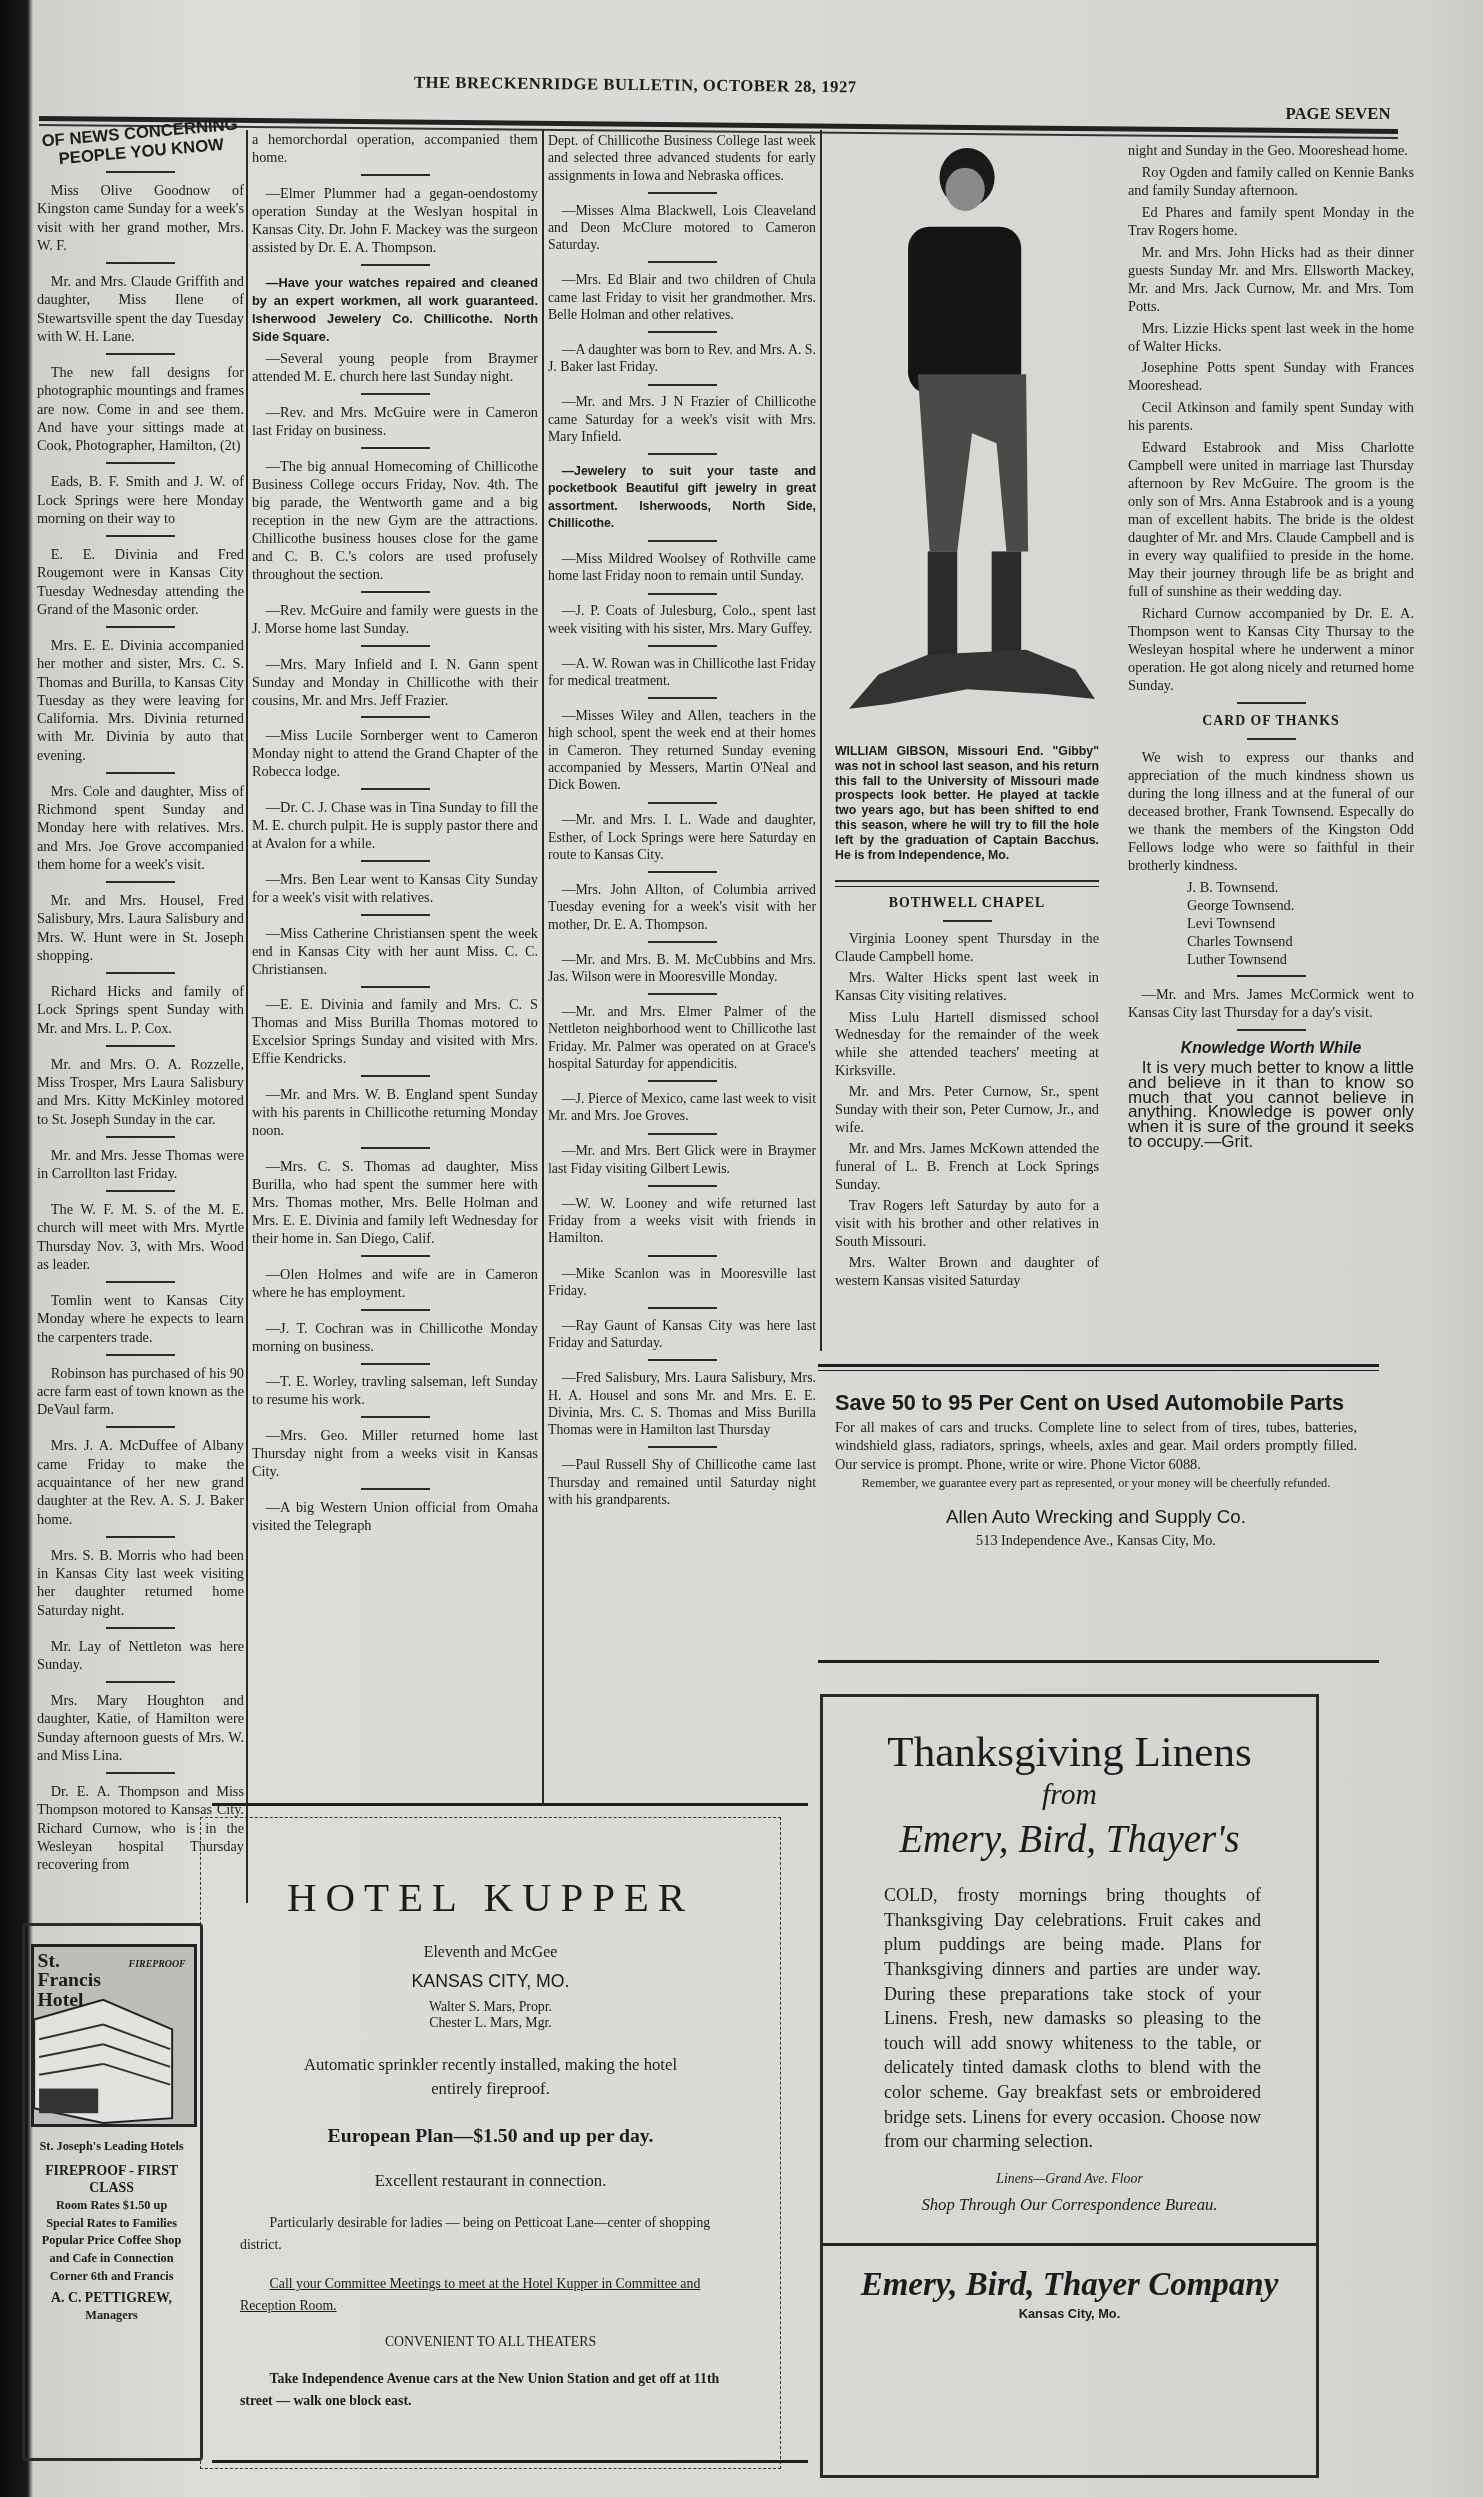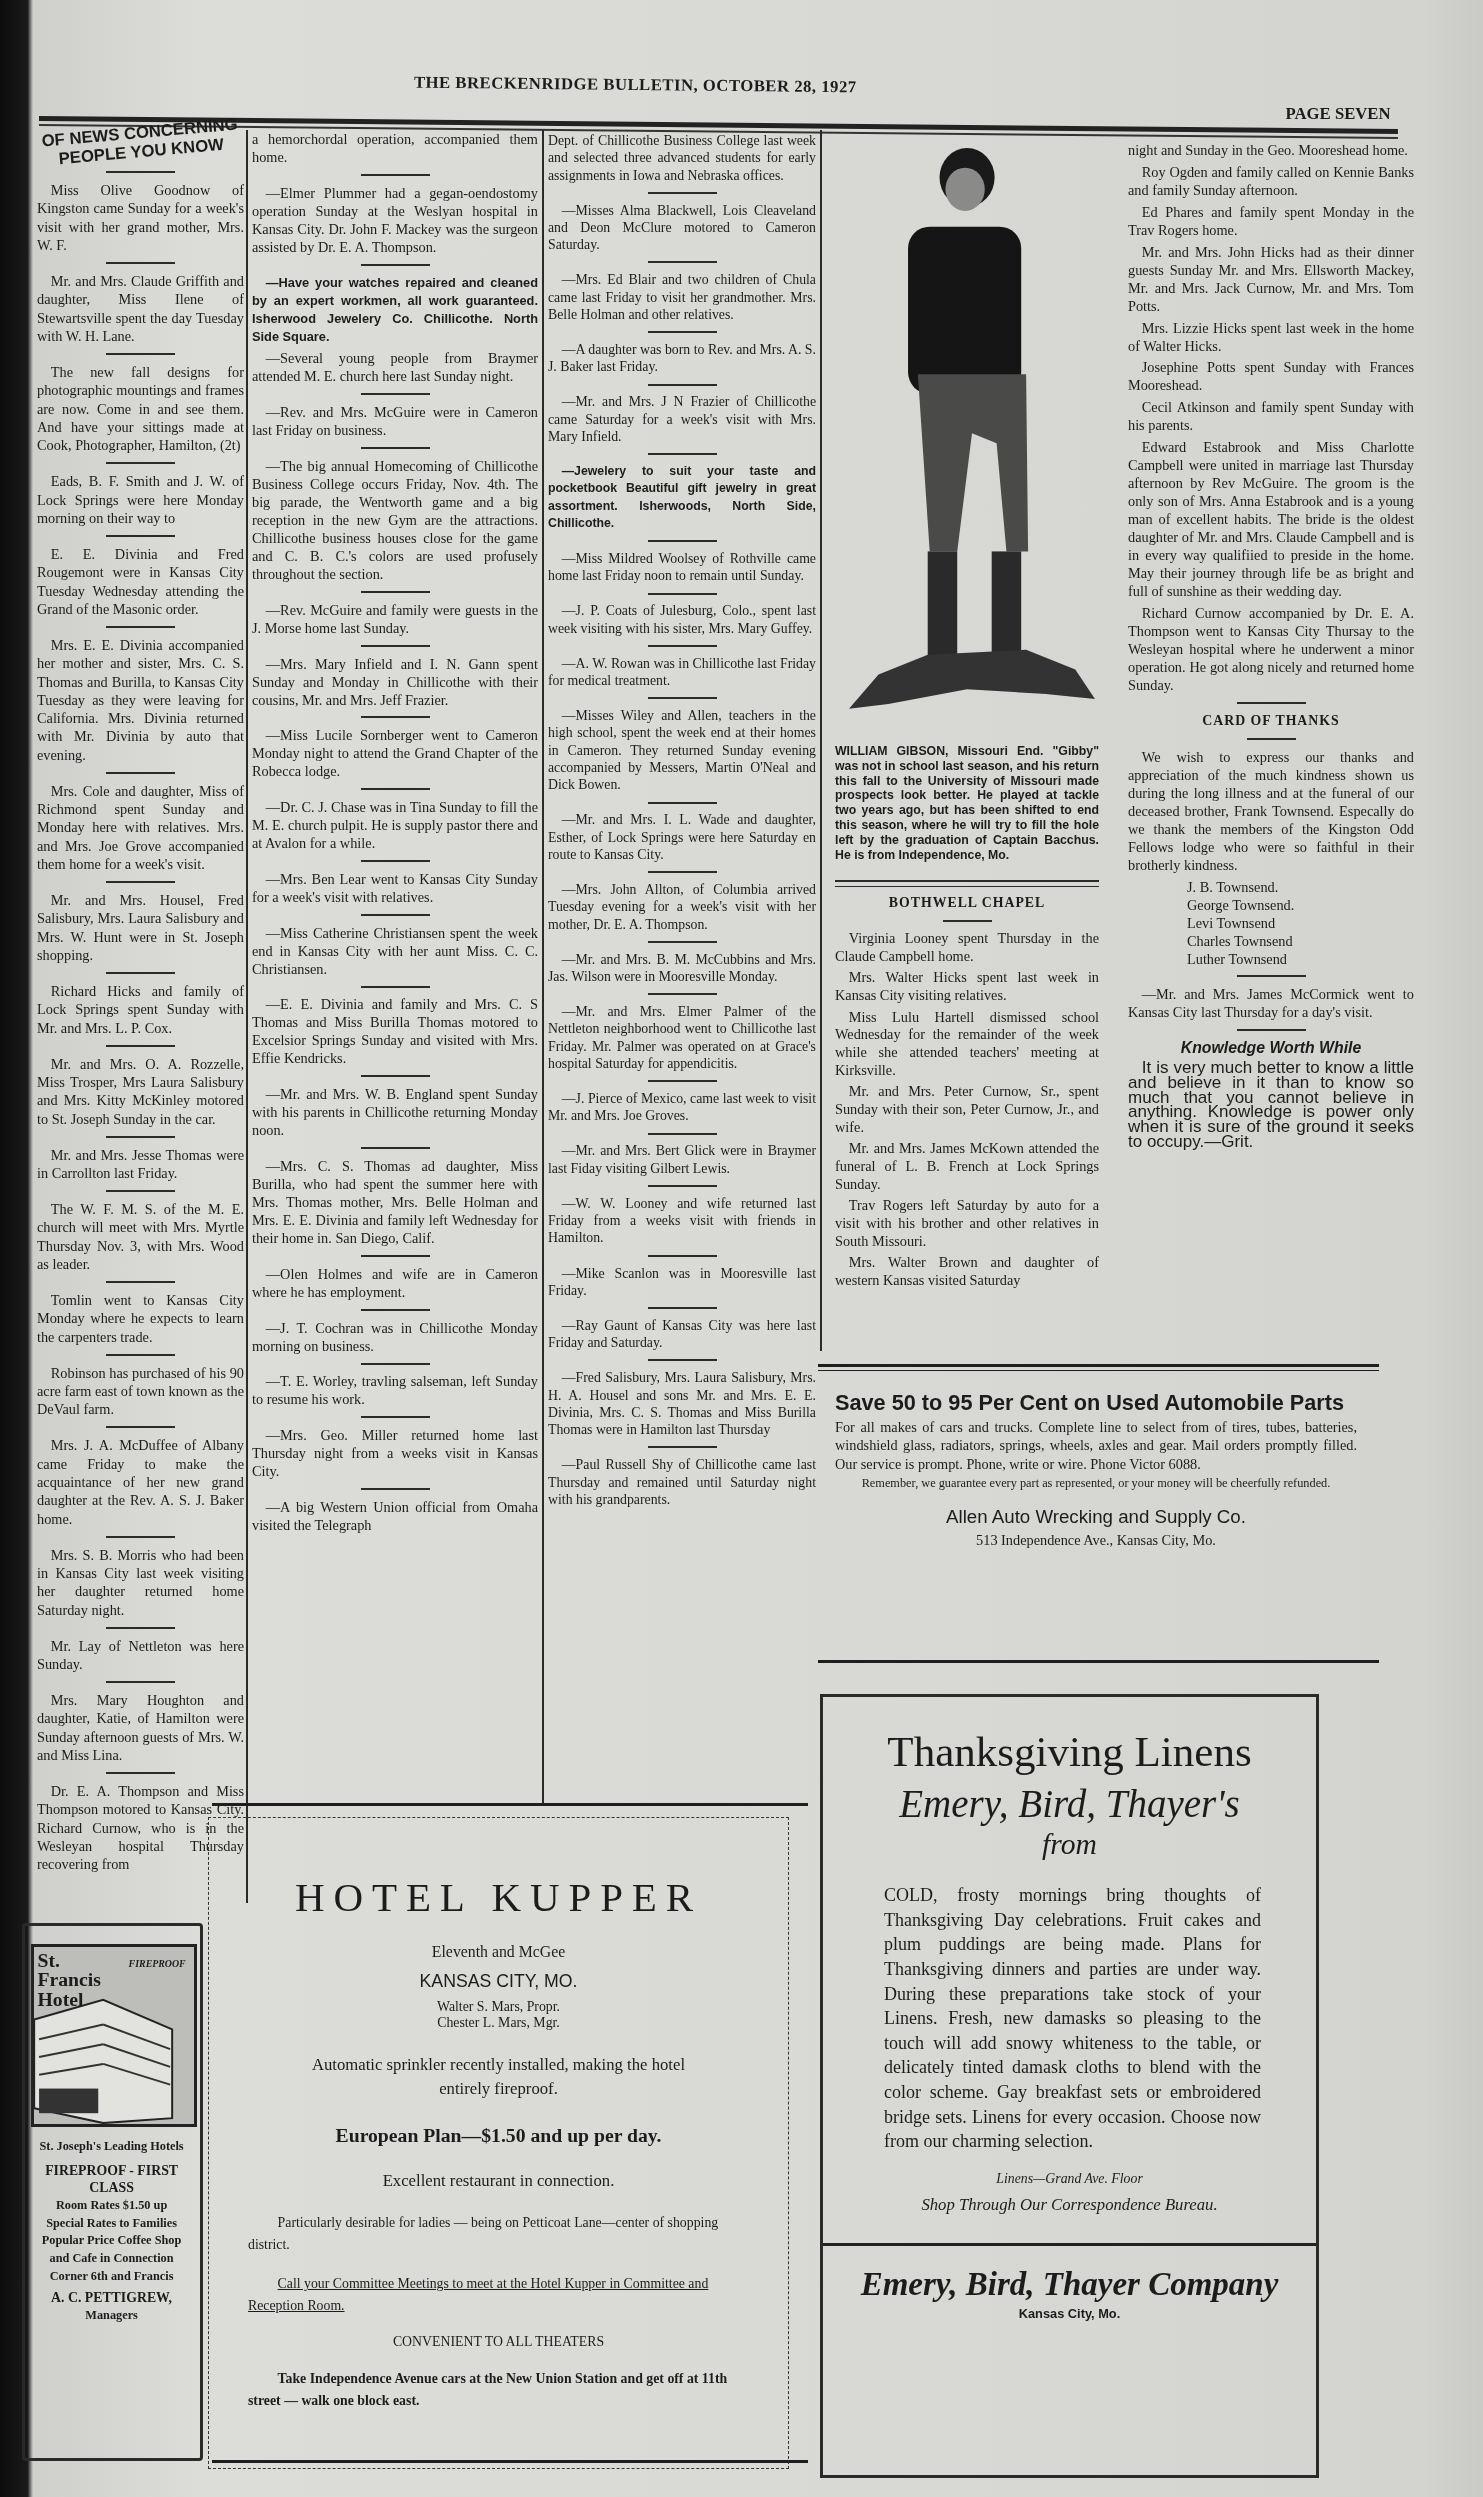--- a/index.html
+++ b/index.html
@@ -263,40 +263,40 @@
       <div style="font-size:13.8px;margin-top:5.9px;">FIREPROOF - FIRST CLASS</div>
       <div>Room Rates $1.50 up</div>
       <div>Special Rates to Families</div>
       <div>Popular Price Coffee Shop and Cafe in Connection</div>
       <div>Corner 6th and Francis</div>
       <div style="font-size:13.8px;margin-top:3.9px;">A. C. PETTIGREW,</div>
       <div>Managers</div>
     </div>
   </div>
 
-  <div class="box hotel" style="left:208px;top:1817px;width:579px;height:650px;border:1px dashed #333;">
+  <div class="box hotel" style="left:200px;top:1817px;width:579px;height:650px;border:1px dashed #333;">
     <div style="font-size:41px;letter-spacing:8.9px;margin-top:55px;">HOTEL KUPPER</div>
     <div style="font-size:15.8px;margin-top:21.7px;">Eleventh and McGee</div>
     <div style="font-family:'Liberation Sans',sans-serif;font-size:17.7px;margin-top:9.9px;">KANSAS CITY, MO.</div>
     <div style="font-size:13.8px;margin-top:7.9px;">Walter S. Mars, Propr.</div>
     <div style="font-size:13.8px;">Chester L. Mars, Mgr.</div>
     <div style="font-size:16.7px;margin:21.7px 89px 0 89px;line-height:23.6px;">Automatic sprinkler recently installed, making the hotel entirely fireproof.</div>
     <div style="font-size:19.7px;font-weight:bold;margin-top:23.6px;">European Plan—$1.50 and up per day.</div>
     <div style="font-size:16.7px;margin-top:23.6px;">Excellent restaurant in connection.</div>
     <div style="font-size:13.8px;margin:21.7px 39px 0 39px;text-align:left;text-indent:29.6px;line-height:21.7px;">Particularly desirable for ladies — being on Petticoat Lane—center of shopping district.</div>
     <div style="font-size:13.8px;margin:17.7px 39px 0 39px;text-align:left;text-indent:29.6px;line-height:21.7px;text-decoration:underline;">Call your Committee Meetings to meet at the Hotel Kupper in Committee and Reception Room.</div>
     <div style="font-size:13.8px;margin-top:17.7px;">CONVENIENT TO ALL THEATERS</div>
     <div style="font-size:13.8px;font-weight:bold;margin:17.7px 39px 0 39px;text-align:left;text-indent:29.6px;line-height:21.7px;">Take Independence Avenue cars at the New Union Station and get off at 11th street — walk one block east.</div>
   </div>
   <div class="hline" style="left:212px;top:2460px;width:596px;"></div>
 
   <div class="box ebt" style="left:820px;top:1694px;width:493px;height:778px;border-width:3px;">
     <div style="font-size:43px;margin-top:29.6px;">Thanksgiving Linens</div>
+    <div style="font-size:29.6px;font-style:italic;margin-top:2px;">from</div>
     <div style="font-size:39px;font-style:italic;margin-top:5.9px;">Emery, Bird, Thayer's</div>
-    <div style="font-size:29.6px;font-style:italic;margin-top:2px;">from</div>
     <div style="font-size:18px;line-height:24.6px;text-align:justify;margin:21.7px 55px 0 61px;">COLD, frosty mornings bring thoughts of Thanksgiving Day celebrations. Fruit cakes and plum puddings are being made. Plans for Thanksgiving dinners and parties are under way. During these preparations take stock of your Linens. Fresh, new damasks so pleasing to the touch will add snowy whiteness to the table, or delicately tinted damask cloths to blend with the color scheme. Gay breakfast sets or embroidered bridge sets. Linens for every occasion. Choose now from our charming selection.</div>
     <div style="font-size:13.8px;font-style:italic;margin-top:17.7px;">Linens—Grand Ave. Floor</div>
     <div style="font-size:16.7px;font-style:italic;margin-top:7.9px;">Shop Through Our Correspondence Bureau.</div>
     <div style="height:3px;background:#222;margin:27.6px 0 0 0;"></div>
     <div style="font-size:33px;font-style:italic;font-weight:bold;margin-top:19.7px;white-space:nowrap;">Emery, Bird, Thayer Company</div>
     <div style="font-family:'Liberation Sans',sans-serif;font-weight:bold;font-size:12.8px;margin-top:3.9px;">Kansas City, Mo.</div>
   </div>
 
 </div>
 

